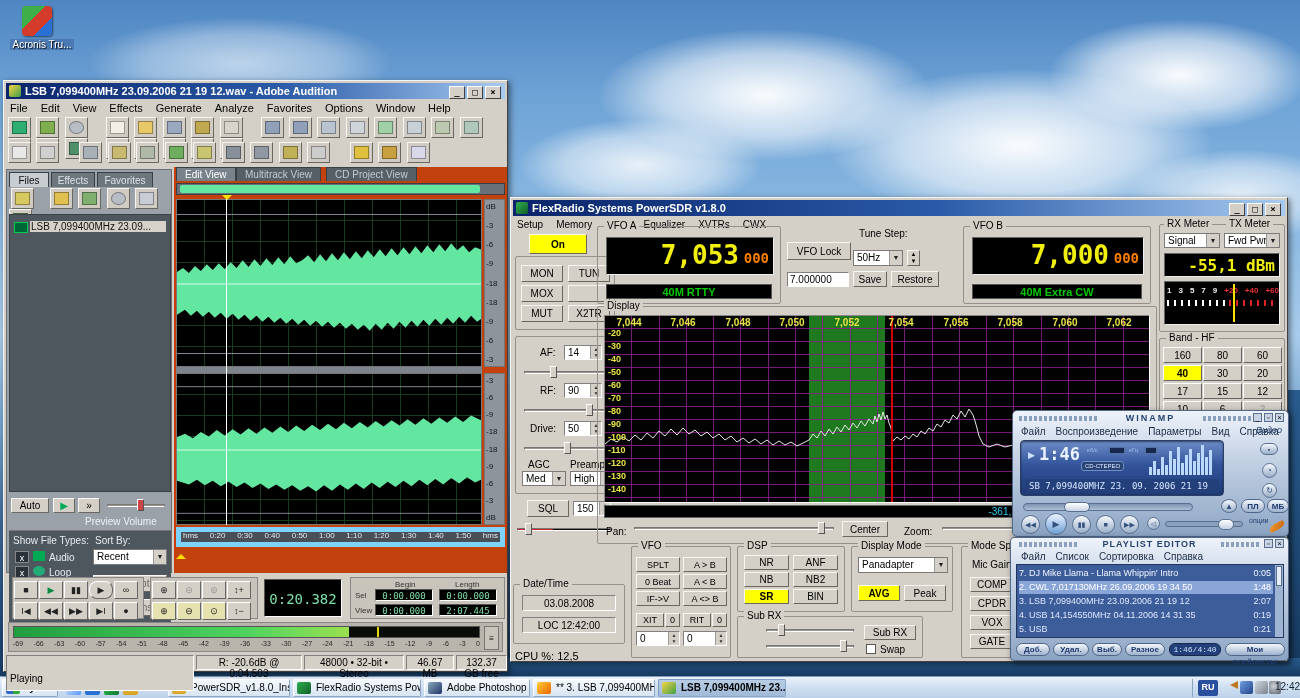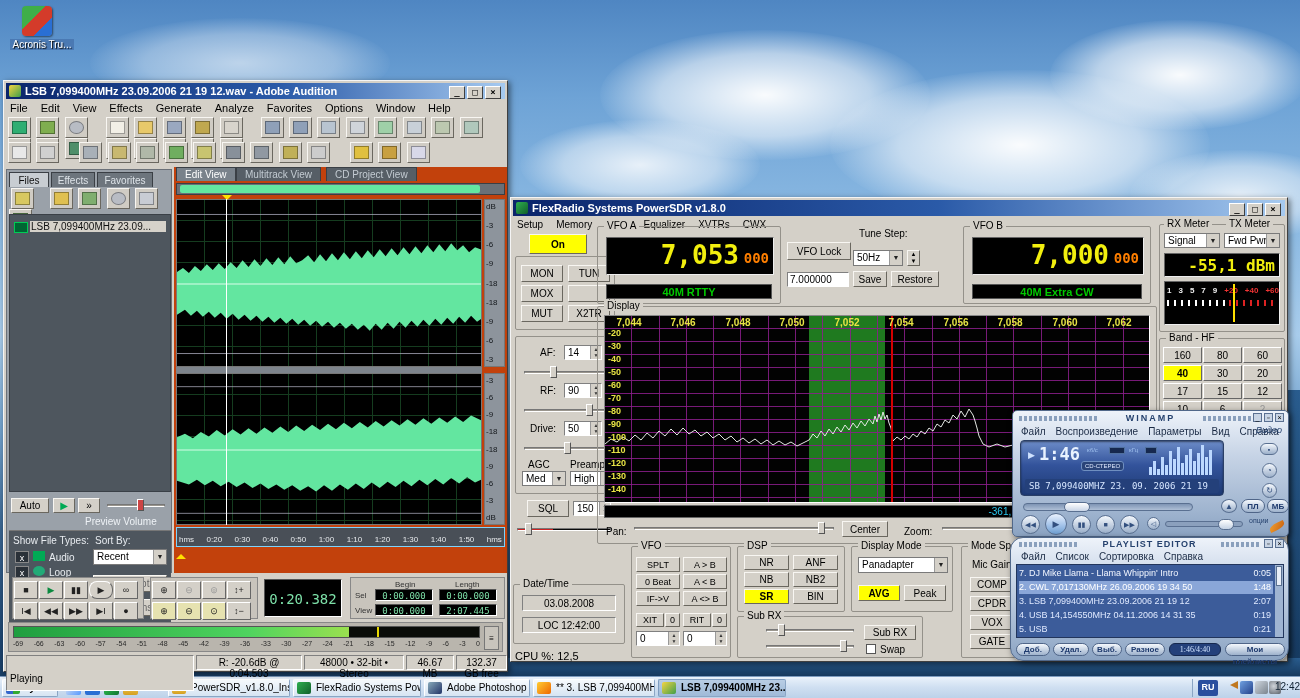--- a/index.html
+++ b/index.html
@@ -30,21 +30,21 @@
 .cmb i{position:absolute;right:0;top:0;bottom:0;width:13px;background:#d4d0c8;border-left:1px solid #999;font-style:normal;font-size:7px;text-align:center;line-height:14px;color:#222}
 .yel{background:#ffff00 !important;font-weight:bold}
 
 .ad-dark{background:#4e565e}
 .ti{width:23px;height:21px;background:#d0ccc4;border:1px solid #6a675f;border-top-color:#f8f6f2;border-left-color:#f8f6f2;display:inline-flex;align-items:center;justify-content:center;margin-right:1px}
 .ti b{width:15px;height:13px;display:block;border:1px solid rgba(0,0,0,.35)}
 .ftab{position:absolute;height:15px;font-size:10px;text-align:center;line-height:15px;border:1px solid #3a3f45;border-bottom:none;background:#6d757d;color:#dde3e8}
 .vtab{position:absolute;height:14px;font-size:10px;line-height:14px;padding:0 8px;background:#565e66;color:#c3cbd2;border:1px solid #3a3f45;border-bottom:none}
 .wavebox{position:absolute;background:#000;border:1px solid #777;overflow:hidden}
 .grid-g{position:absolute;inset:0;background:repeating-linear-gradient(90deg,transparent 0 27px,#153c1f 27px 28px),repeating-linear-gradient(180deg,transparent 0 20px,#153c1f 20px 21px)}
-.tl{background:#494f57;color:#e6e9ec;font-size:8px;position:absolute;display:flex;justify-content:space-between;align-items:flex-end;padding:0 2px 2px;border:1px solid #7dd3fc}
+.tl{background:#494f57;color:#e6e9ec;font-size:8px;position:absolute;display:flex;justify-content:space-between;align-items:flex-end;padding:0 2px 2px;border:5px solid #7dd3fc}
 .dbr{position:absolute;background:#8d949c;border:1px solid #777;font-size:8px;color:#14181c;display:flex;flex-direction:column;justify-content:space-between;align-items:flex-start;padding:2px 1px}
 .tbtn{width:24px;height:18px;background:#d4d0c8;border:1px solid #666;border-top-color:#fff;border-left-color:#fff;font-size:9px;text-align:center;line-height:17px;color:#222;display:inline-block;margin:0 1px 1px 0}
 .lcd{background:#000;border:1px solid #555;border-bottom-color:#fff;border-right-color:#fff;color:#7de0a8;font-family:"DejaVu Sans Mono",monospace;position:absolute}
 
 .freqd{position:absolute;background:#000;border:1px solid #666;border-bottom-color:#eee;border-right-color:#eee}
 .fv{position:absolute;right:34px;top:2px;font-size:26px;font-weight:bold;color:#f2ef0e;font-family:"DejaVu Sans Mono",monospace;line-height:30px}
 .fs{position:absolute;right:4px;top:12px;font-size:14px;font-weight:bold;color:#ff7f00;font-family:"DejaVu Sans Mono",monospace}
 .fm{position:absolute;left:8px;right:8px;bottom:4px;height:15px;background:#000;border:1px solid #555;color:#00c800;font-size:11px;font-weight:bold;text-align:center;line-height:14px}
 .bandb{position:absolute;width:39px;height:16px;background:#d4d0c8;border:1px solid #666;border-top-color:#fff;border-left-color:#fff;font-size:10px;text-align:center;line-height:15px;color:#000}
 .spec{position:absolute;background:#020202;border:1px solid #888;border-bottom-color:#fff;border-right-color:#fff;overflow:hidden}
@@ -750,21 +750,21 @@
     <div class="rbtn" style="left:83px;top:104px;width:19px;height:19px;font-size:7px;line-height:18px">■</div>
     <div class="rbtn" style="left:107px;top:104px;width:19px;height:19px;font-size:7px;line-height:18px">▶▶</div>
     <div class="rbtn" style="left:134px;top:106px;width:13px;height:13px;font-size:7px;line-height:12px">◁</div>
     <div class="a" style="left:152px;top:110px;width:78px;height:6px;background:#8ba0bd;border-radius:3px;border:1px solid #5a7091">
       <div class="a" style="left:52px;top:-3px;width:16px;height:11px;background:linear-gradient(180deg,#fff,#c4d2e4);border:1px solid #5a7091;border-radius:6px"></div>
     </div>
     <span class="a" style="left:236px;top:106px;font-size:7px;color:#26426e">опции</span>
     <div class="a" style="left:256px;top:112px;width:16px;height:7px;background:linear-gradient(135deg,#f0a030,#c86010);border-radius:60% 0 60% 0;transform:rotate(-25deg)"></div>
   </div>
 
-  <div class="wa" style="left:1010px;top:537px;width:279px;height:124px;border-radius:13px;z-index:6">
+  <div class="wa" style="left:1010px;top:537px;width:279px;height:124px;border-radius:4px;z-index:6">
     <div class="a" style="left:8px;top:4px;width:60px;height:5px;background:repeating-linear-gradient(90deg,#8aa0bd 0 3px,transparent 3px 5px)"></div>
     <div class="a" style="left:0;top:1px;width:100%;text-align:center;font-size:9px;font-weight:bold;letter-spacing:1px;color:#26426e">PLAYLIST EDITOR</div>
     <div class="a" style="left:210px;top:4px;width:40px;height:5px;background:repeating-linear-gradient(90deg,#8aa0bd 0 3px,transparent 3px 5px)"></div>
     <div class="a" style="right:4px;top:1px;display:flex;gap:2px">
       <span style="width:9px;height:9px;background:#c8d4e4;border:1px solid #5a7091;font-size:7px;line-height:7px;text-align:center">▫</span>
       <span style="width:9px;height:9px;background:#c8d4e4;border:1px solid #5a7091;font-size:7px;line-height:7px;text-align:center">×</span>
     </div>
     <div class="wmenu" style="left:10px;top:13px">
       <span>Файл</span>
       <span>Список</span>
@@ -778,21 +778,21 @@
       <div class="plrow" style="top:44px"><span>4. USB 14,154550MHz 04.11.2006 14 31 35</span><b>0:19</b></div>
       <div class="plrow" style="top:58px"><span>5. USB</span><b>0:21</b></div>
       <div class="a" style="right:0;top:0;width:8px;height:72px;background:#9fb4d2">
           <div class="a" style="left:1px;top:1px;width:6px;height:20px;background:#e8eef8;border:1px solid #5a7091"></div>
         </div>
     </div>
     <div class="obtn" style="left:5px;top:105px;width:34px;height:13px;line-height:12px">Доб.</div>
     <div class="obtn" style="left:42px;top:105px;width:36px;height:13px;line-height:12px">Удал.</div>
     <div class="obtn" style="left:81px;top:105px;width:30px;height:13px;line-height:12px">Выб.</div>
     <div class="obtn" style="left:114px;top:105px;width:40px;height:13px;line-height:12px">Разное</div>
-    <div class="a" style="left:158px;top:105px;width:52px;height:13px;background:#24407a;border-radius:6px;border:1px solid #16284e;color:#cfe2ff;font-size:8px;text-align:center;line-height:12px;font-family:Liberation Serif, serif">1:46/4:40</div>
+    <div class="a" style="left:158px;top:105px;width:52px;height:13px;background:#24407a;border-radius:6px;border:1px solid #16284e;color:#cfe2ff;font-size:8px;text-align:center;line-height:12px;font-family:Liberation Mono, monospace">1:46/4:40</div>
     <div class="obtn" style="left:214px;top:105px;width:60px;height:13px;line-height:12px">Мои плейлисты</div>
   </div>
 
   <div id="tb">
     <div class="task" style="left:2px;width:56px;padding-left:20px;font-weight:bold;font-style:italic">
       <i style="background:conic-gradient(#e33 0 25%,#3a3 25% 50%,#36c 50% 75%,#ec3 75%)"></i>
       <span>Пуск</span>
     </div>
     <div class="a" style="left:66px;top:3px;display:flex;align-items:center">
       <span class="qlico" style="background:linear-gradient(135deg,#eee,#59f)"></span>

